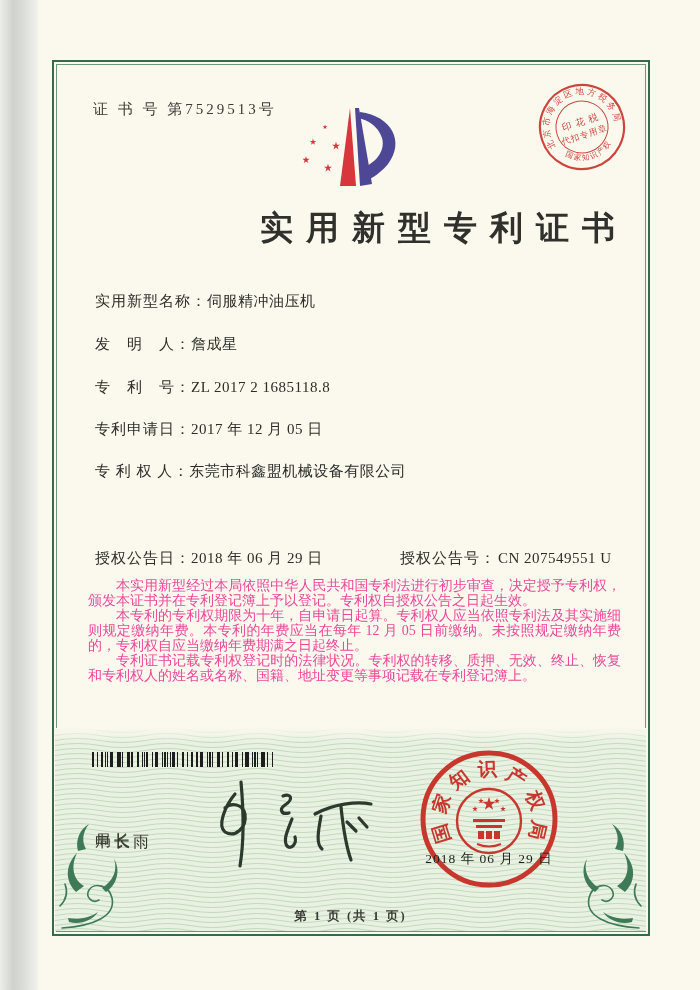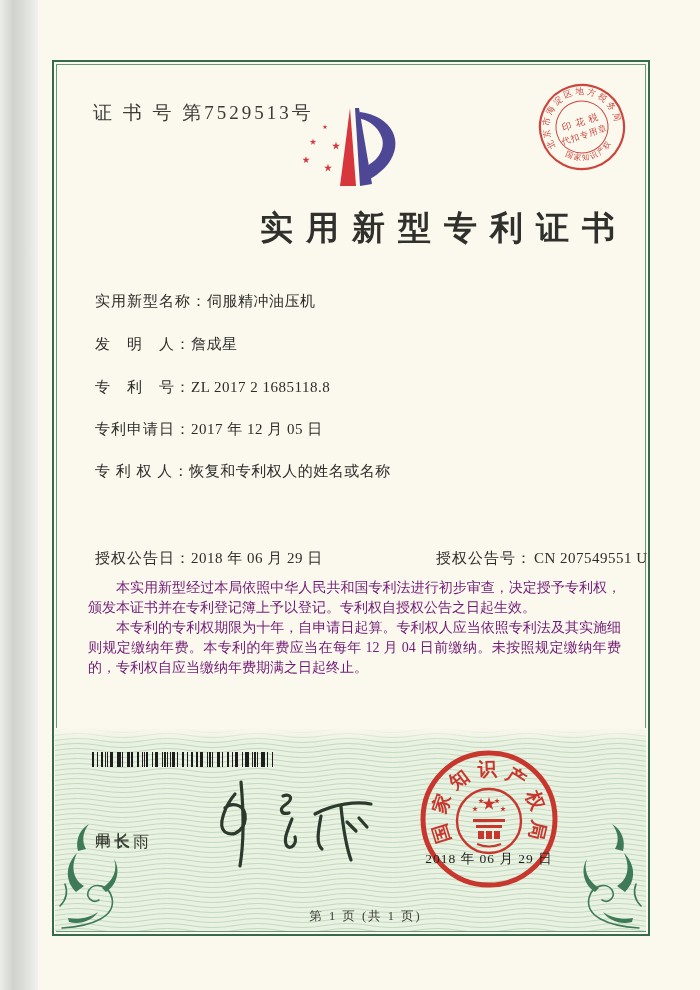--- a/index.html
+++ b/index.html
@@ -10,37 +10,37 @@
   }
   .abs{position:absolute;}
   
   .spine{left:0;top:0;width:38px;height:990px;
     background:linear-gradient(90deg,#eceeea 0%,#cfd2cd 35%,#dadcd8 60%,#f1f2ef 100%);}
   .paper{left:38px;top:0;width:662px;height:990px;background:#fbf8ee;}
   
   .frame{left:52px;top:60px;width:594px;height:872px;border:2px solid var(--border_green);}
   .frame-inner{position:absolute;inset:2px;border:1px solid #6d967e;}
   
-  .cert-no{left:93px;top:100px;font-size:19px;letter-spacing:3px;color:#3b3b37;}
+  .cert-no{left:93px;top:100px;font-size:15px;letter-spacing:3px;color:#3b3b37;}
   .logo{left:288px;top:102px;width:126px;height:98px;}
   .title{left:0;top:206px;width:628px;text-align:right;font-size:33px;font-weight:bold;
     letter-spacing:13px;text-indent:13px;color:#30302c;}
   
   .fields{left:95px;top:292px;width:530px;height:280px;font-size:15px;color:#2d2d29;}
   .frow{position:absolute;left:0;white-space:nowrap;}
   .f-label{display:inline-block;min-width:92px;letter-spacing:1px;}
   .f-value{letter-spacing:0.5px;}
   .f-value.multiline{display:inline-block;vertical-align:top;white-space:pre-line;line-height:21px;}
   .frow.r1{top:0;} .frow.r2{top:43px;} .frow.r3{top:86px;} .frow.r4{top:128px;}
   .frow.r5{top:170px;} .frow.r6{top:210px;} .frow.r7{top:257px;}
-  .grant-no{position:absolute;left:305px;top:0;white-space:nowrap;margin-left:36px;}
+  .grant-no{position:absolute;left:305px;top:0;white-space:nowrap;}
   .grant-no .f-label{min-width:0;margin-right:2px;}
   
-  .body-text{left:88px;top:578px;width:533px;font-size:14px;line-height:20px;
-    text-align:justify;color:#701a75;}
+  .body-text{left:88px;top:578px;width:533px;font-size:14px;line-height:15px;
+    text-align:justify;color:#ec4899;}
   .body-text p{margin:0;text-indent:2em;}
   
   .band{left:55px;top:728px;width:591px;height:203px;overflow:hidden;}
   .band-fade{position:absolute;left:0;top:0;width:100%;height:14px;
     background:linear-gradient(#fbf8ee,rgba(251,248,238,0));}
   .guilloche{position:absolute;left:0;top:0;width:100%;height:100%;}
   .barcode{position:absolute;left:37px;top:24px;width:181px;height:15px;
     background-color:transparent;
     background-image:
       repeating-linear-gradient(90deg,#1d1d1d 0 1px,transparent 1px 5px),
@@ -53,22 +53,22 @@
   .signature{position:absolute;left:140px;top:46px;width:200px;height:108px;}
   .sig-stroke{fill:none;stroke:var(--signature_ink);stroke-width:3.2;stroke-linecap:round;}
   .seal{position:absolute;left:361px;top:18px;width:146px;height:146px;}
   .seal-ring-char{font-size:19px;font-weight:bold;fill:var(--seal_red);
     text-anchor:middle;dominant-baseline:central;
     font-family:"Liberation Serif","DejaVu Serif",serif;}
   .red-stroke{fill:none;stroke:var(--seal_red);}
   .red-fill{fill:var(--seal_red);stroke:none;}
   .seal-date{position:absolute;left:344px;top:122px;width:180px;text-align:center;
     font-size:13.5px;letter-spacing:1px;color:#1e1e1c;z-index:5;}
-  .page-footer{position:absolute;left:15px;top:180px;width:100%;text-align:center;
-    font-size:12.5px;letter-spacing:2px;color:#3a3d35;}
+  .page-footer{position:absolute;left:0;top:180px;width:100%;text-align:center;
+    font-size:12.5px;letter-spacing:2px;color:#3a3d35;font-weight:bold;}
   .flourish{position:absolute;bottom:1px;width:74px;height:108px;}
   .flourish.left{left:1px;}
   .flourish.right{right:1px;transform:scaleX(-1);}
   .orn{fill:var(--ornament_green);stroke:none;}
   .orn-line{fill:none;stroke:var(--ornament_green);stroke-width:1.6;stroke-linecap:round;}
   
   .tax-stamp{left:536px;top:81px;width:92px;height:92px;opacity:0.92;}
   .stamp-text{fill:var(--seal_red);font-family:"Liberation Serif","DejaVu Serif",serif;}
   .stamp-arc-top{font-size:8.5px;letter-spacing:2.6px;}
   .stamp-arc-bottom{font-size:7.5px;letter-spacing:1.4px;}
@@ -111,33 +111,34 @@
   <div class="frow r2">
     <span class="f-label">发　明　人：</span><span class="f-value">詹成星</span>
   </div>
   <div class="frow r3">
     <span class="f-label">专　利　号：</span><span class="f-value">ZL 2017 2 1685118.8</span>
   </div>
   <div class="frow r4">
     <span class="f-label">专利申请日：</span><span class="f-value">2017 年 12 月 05 日</span>
   </div>
   <div class="frow r5">
-    <span class="f-label">专 利 权 人：</span><span class="f-value">恢复和专利权人的姓名或名称</span>
+    <span class="f-label">专 利 权 人：</span><span class="f-value">东莞市科鑫盟机械设备有限公司</span>
   </div>
   <div class="frow r7">
     <span class="f-label">授权公告日：</span><span class="f-value">2018 年 06 月 29 日</span>
     <span class="grant-no">
       <span class="f-label">授权公告号：</span><span class="f-value">CN 207549551 U</span>
     </span>
   </div>
 </div>
 
 <div class="abs body-text">
   <p>本实用新型经过本局依照中华人民共和国专利法进行初步审查，决定授予专利权，颁发本证书并在专利登记簿上予以登记。专利权自授权公告之日起生效。</p>
-  <p>本专利的专利权期限为十年，自申请日起算。专利权人应当依照专利法及其实施细则规定缴纳年费。本专利的年费应当在每年 12 月 04 日前缴纳。未按照规定缴纳年费的，专利权自应当缴纳年费期满之日起终止。</p>
+  <p>本专利的专利权期限为十年，自申请日起算。专利权人应当依照专利法及其实施细则规定缴纳年费。本专利的年费应当在每年 12 月 05 日前缴纳。未按照规定缴纳年费的，专利权自应当缴纳年费期满之日起终止。</p>
+  <p>专利证书记载专利权登记时的法律状况。专利权的转移、质押、无效、终止、恢复和专利权人的姓名或名称、国籍、地址变更等事项记载在专利登记簿上。</p>
 </div>
 
 <div class="abs band">
   <svg class="guilloche" preserveAspectRatio="none">
     <defs>
       <pattern id="wave" width="90" height="5" patternUnits="userSpaceOnUse">
         <path d="M0,2.5 Q22.5,-1.5 45,2.5 T90,2.5" fill="none" stroke="#bdd6b5" stroke-width="0.9"></path>
       </pattern>
     </defs>
     <rect x="0" y="0" width="100%" height="100%" fill="#e9f2e2"></rect>

